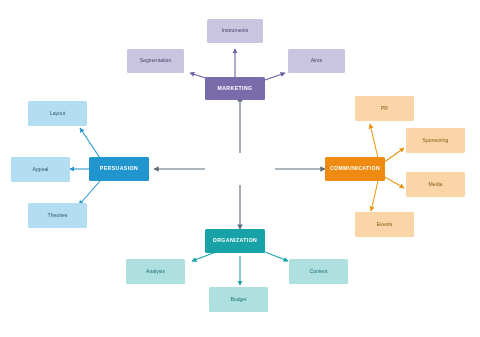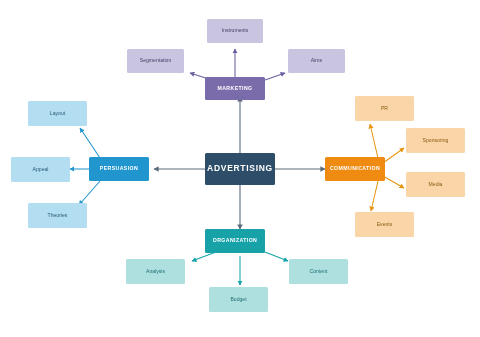--- a/index.html
+++ b/index.html
@@ -96,23 +96,20 @@
     <line x1="378" y1="158" x2="370" y2="124" stroke="#e8940f" stroke-width="1.05" marker-end="url(#ah-orange)"></line>
     <line x1="383" y1="163" x2="404" y2="148" stroke="#e8940f" stroke-width="1.05" marker-end="url(#ah-orange)"></line>
     <line x1="383" y1="176" x2="404" y2="188" stroke="#e8940f" stroke-width="1.05" marker-end="url(#ah-orange)"></line>
     <line x1="378" y1="181" x2="371" y2="211" stroke="#e8940f" stroke-width="1.05" marker-end="url(#ah-orange)"></line>
 
     <line x1="216" y1="252" x2="192" y2="261" stroke="#17a2a8" stroke-width="1.05" marker-end="url(#ah-teal)"></line>
     <line x1="240" y1="256" x2="240" y2="285" stroke="#17a2a8" stroke-width="1.05" marker-end="url(#ah-teal)"></line>
     <line x1="265" y1="252" x2="288" y2="261" stroke="#17a2a8" stroke-width="1.05" marker-end="url(#ah-teal)"></line>
   </svg>
 
-  <div class="node node-hub node-center" style="left:205px; top:153px; width:70px; height:32px; background:#2d4d68;">
-    <span>ADVERTISING</span>
-  </div>
 
   <div class="node node-hub node-branch" style="left:205px; top:77px; width:60px; height:23px; background:#7a6cab;">
     <span>MARKETING</span>
   </div>
 
   <div class="node node-leaf" style="left:207px; top:19px; width:56px; height:24px; background:#c9c5e0; color:#44406a;">
     <span>Instruments</span>
   </div>
 
   <div class="node node-leaf" style="left:127px; top:49px; width:57px; height:24px; background:#c9c5e0; color:#44406a;">

